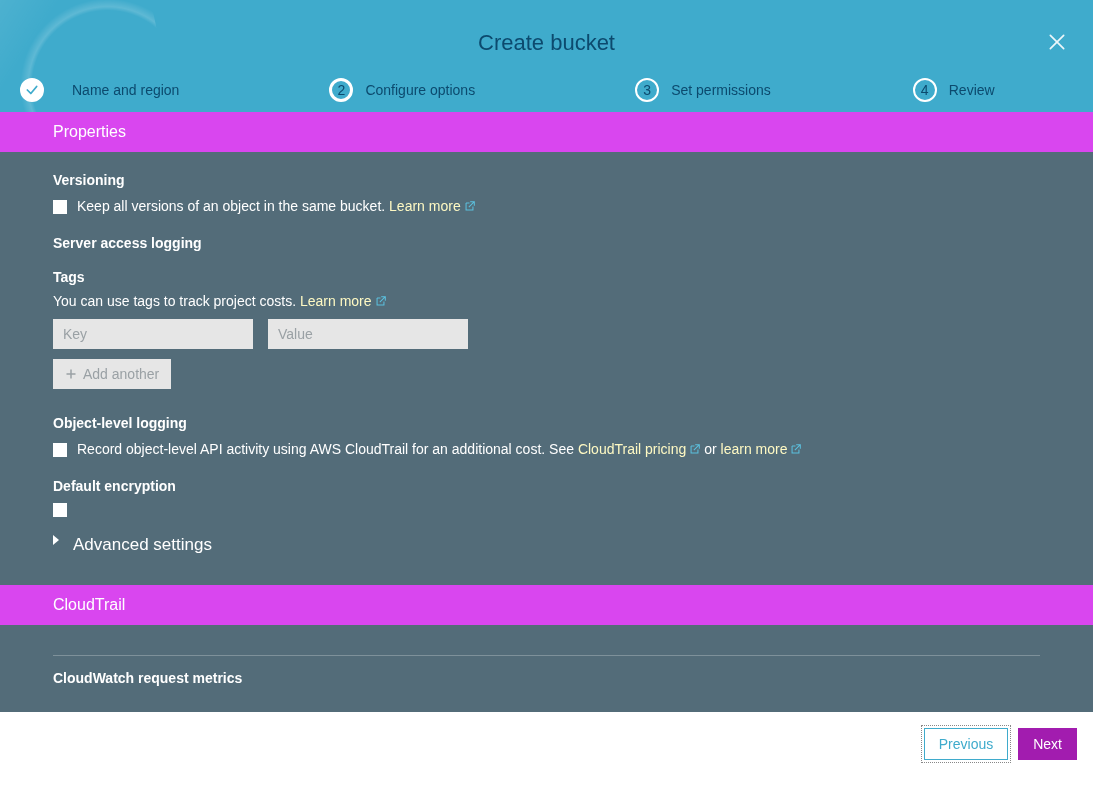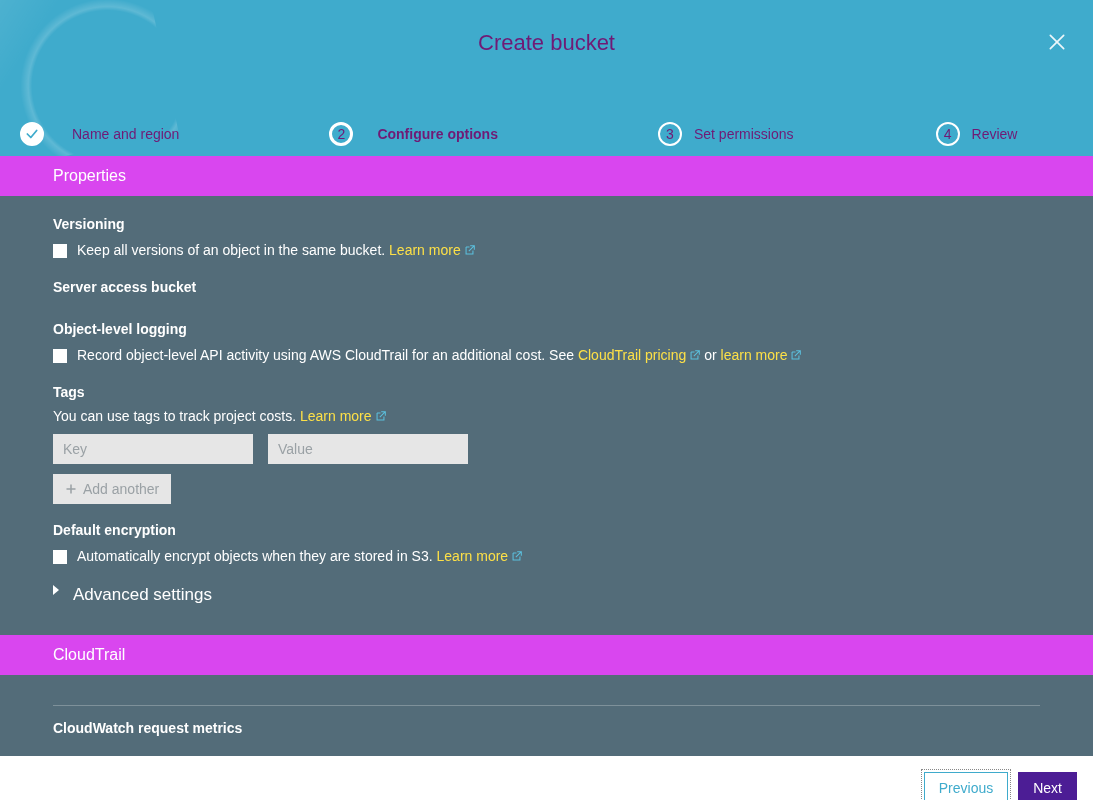--- a/index.html
+++ b/index.html
@@ -9,23 +9,23 @@
     }
     body {
       font-family: "Helvetica Neue", Helvetica, Arial, sans-serif;
       width: 1093px;
       height: 800px;
       overflow: hidden;
       background: #fff;
     }
     .modal-header {
       background: #3fabcc;
-      height: 156px;
+      height: 112px;
       position: relative;
-      color: #701a75;
+      color: #0c4a6e;
       overflow: hidden;
     }
     .swoosh {
       position: absolute;
       left: -40px;
       top: -45px;
       width: 200px;
       height: 200px;
       opacity: 0.27;
       pointer-events: none;
@@ -80,21 +80,21 @@
       justify-content: center;
       font-size: 14px;
     }
     .step.completed .step-circle {
       background: #fff;
       color: #3fabcc;
     }
     .step.active .step-circle {
       border-width: 3px;
     }
-    .step.active .step-label { font-weight: 700; margin-left: 12px; }
+    .step.active .step-label { font-weight: 400; }
     .step-check { width:14px; height:14px; }
 
     .modal-body {
       height: 600px;
       overflow-y: scroll;
       background: #536c79;
       color: #fff;
     }
     .section-header {
       background: #d946ef;
@@ -122,21 +122,21 @@
       width: 14px;
       height: 14px;
       background: #fff;
       border: 1px solid #fff;
       flex-shrink: 0;
       cursor: pointer;
       margin-top: 1px;
     }
     .prop-desc { font-size: 14px; margin-bottom: 10px;}
     a.learn-link {
-      color: #fde047;
+      color: #fef9c3;
       text-decoration: none;
       cursor: pointer;
     }
     .ext-icon {
       display: inline-block;
       width: 11px;
       height: 11px;
       margin-left: 3px;
       vertical-align: -1px;
     }
@@ -203,21 +203,21 @@
       border: 1px solid transparent;
     }
     .btn-prev {
       background: #fff;
       color: #3fabcc;
       border: 1px solid #3fabcc;
       outline: 1px dotted #888;
       outline-offset: 2px;
     }
     .btn-next {
-      background: #4c1d95;
+      background: #a21caf;
       color: #fff;
     }
 
     
     .modal-body::-webkit-scrollbar { width: 9px; }
     .modal-body::-webkit-scrollbar-track { background: #e8e8e8; }
     .modal-body::-webkit-scrollbar-thumb { background: #b9b9b9; }
   </style>
 </head>
 <body>
@@ -269,70 +269,64 @@
           <span>
             <span>Keep all versions of an object in the same bucket.</span>
             <a class="learn-link"><span>Learn more</span><svg class="ext-icon" viewBox="0 0 16 16">
                   <path d="M3 3 H8 M3 3 V13 H13 V8 M9 1 H15 V7 M15 1 L7 9" stroke="#5bc0de" stroke-width="1.5" fill="none"></path>
                 </svg></a>
           </span>
         </div>
       </div>
 
       <div class="prop-group">
-        <div class="prop-title">Server access bucket</div>
+        <div class="prop-title">Server access logging</div>
+      </div>
+
+      <div class="prop-group">
+        <div class="prop-title">Tags</div>
+        <div class="prop-desc">
+          <span>You can use tags to track project costs.</span>
+          <a class="learn-link"><span>Learn more</span><svg class="ext-icon" viewBox="0 0 16 16">
+                <path d="M3 3 H8 M3 3 V13 H13 V8 M9 1 H15 V7 M15 1 L7 9" stroke="#5bc0de" stroke-width="1.5" fill="none"></path>
+              </svg></a>
+        </div>
+        <div class="tag-inputs">
+          <input type="text" placeholder="Key" style="">
+          <input type="text" placeholder="Value" style="">
+        </div>
+        <button class="add-another">
+          <svg class="plus-icon" viewBox="0 0 16 16">
+              <path d="M8 2 V14 M2 8 H14" stroke="#9aa1a5" stroke-width="2"></path>
+            </svg>
+          <span>Add another</span>
+        </button>
       </div>
 
       <div class="prop-group" style="margin-top:26px;">
         <div class="prop-title">Object-level logging</div>
         <div class="prop-row">
           <span class="cb"></span>
           <span>
             <span>Record object-level API activity using AWS CloudTrail for an additional cost. See</span>
             <a class="learn-link"><span>CloudTrail pricing</span><svg class="ext-icon" viewBox="0 0 16 16">
                   <path d="M3 3 H8 M3 3 V13 H13 V8 M9 1 H15 V7 M15 1 L7 9" stroke="#5bc0de" stroke-width="1.5" fill="none"></path>
                 </svg></a>
             <span> or </span>
             <a class="learn-link"><span>learn more</span><svg class="ext-icon" viewBox="0 0 16 16">
                   <path d="M3 3 H8 M3 3 V13 H13 V8 M9 1 H15 V7 M15 1 L7 9" stroke="#5bc0de" stroke-width="1.5" fill="none"></path>
                 </svg></a>
           </span>
         </div>
       </div>
 
       <div class="prop-group">
-        <div class="prop-title">Tags</div>
-        <div class="prop-desc">
-          <span>You can use tags to track project costs.</span>
-          <a class="learn-link"><span>Learn more</span><svg class="ext-icon" viewBox="0 0 16 16">
-                <path d="M3 3 H8 M3 3 V13 H13 V8 M9 1 H15 V7 M15 1 L7 9" stroke="#5bc0de" stroke-width="1.5" fill="none"></path>
-              </svg></a>
-        </div>
-        <div class="tag-inputs">
-          <input type="text" placeholder="Key" style="">
-          <input type="text" placeholder="Value" style="">
-        </div>
-        <button class="add-another">
-          <svg class="plus-icon" viewBox="0 0 16 16">
-              <path d="M8 2 V14 M2 8 H14" stroke="#9aa1a5" stroke-width="2"></path>
-            </svg>
-          <span>Add another</span>
-        </button>
-      </div>
-
-      <div class="prop-group">
         <div class="prop-title">Default encryption</div>
         <div class="prop-row">
           <span class="cb"></span>
-          <span>
-            <span>Automatically encrypt objects when they are stored in S3.</span>
-            <a class="learn-link"><span>Learn more</span><svg class="ext-icon" viewBox="0 0 16 16">
-                  <path d="M3 3 H8 M3 3 V13 H13 V8 M9 1 H15 V7 M15 1 L7 9" stroke="#5bc0de" stroke-width="1.5" fill="none"></path>
-                </svg></a>
-          </span>
         </div>
       </div>
 
       <div class="advanced-row">
         <span class="caret-right"></span>
         <span>Advanced settings</span>
       </div>
 
     </div>
 

